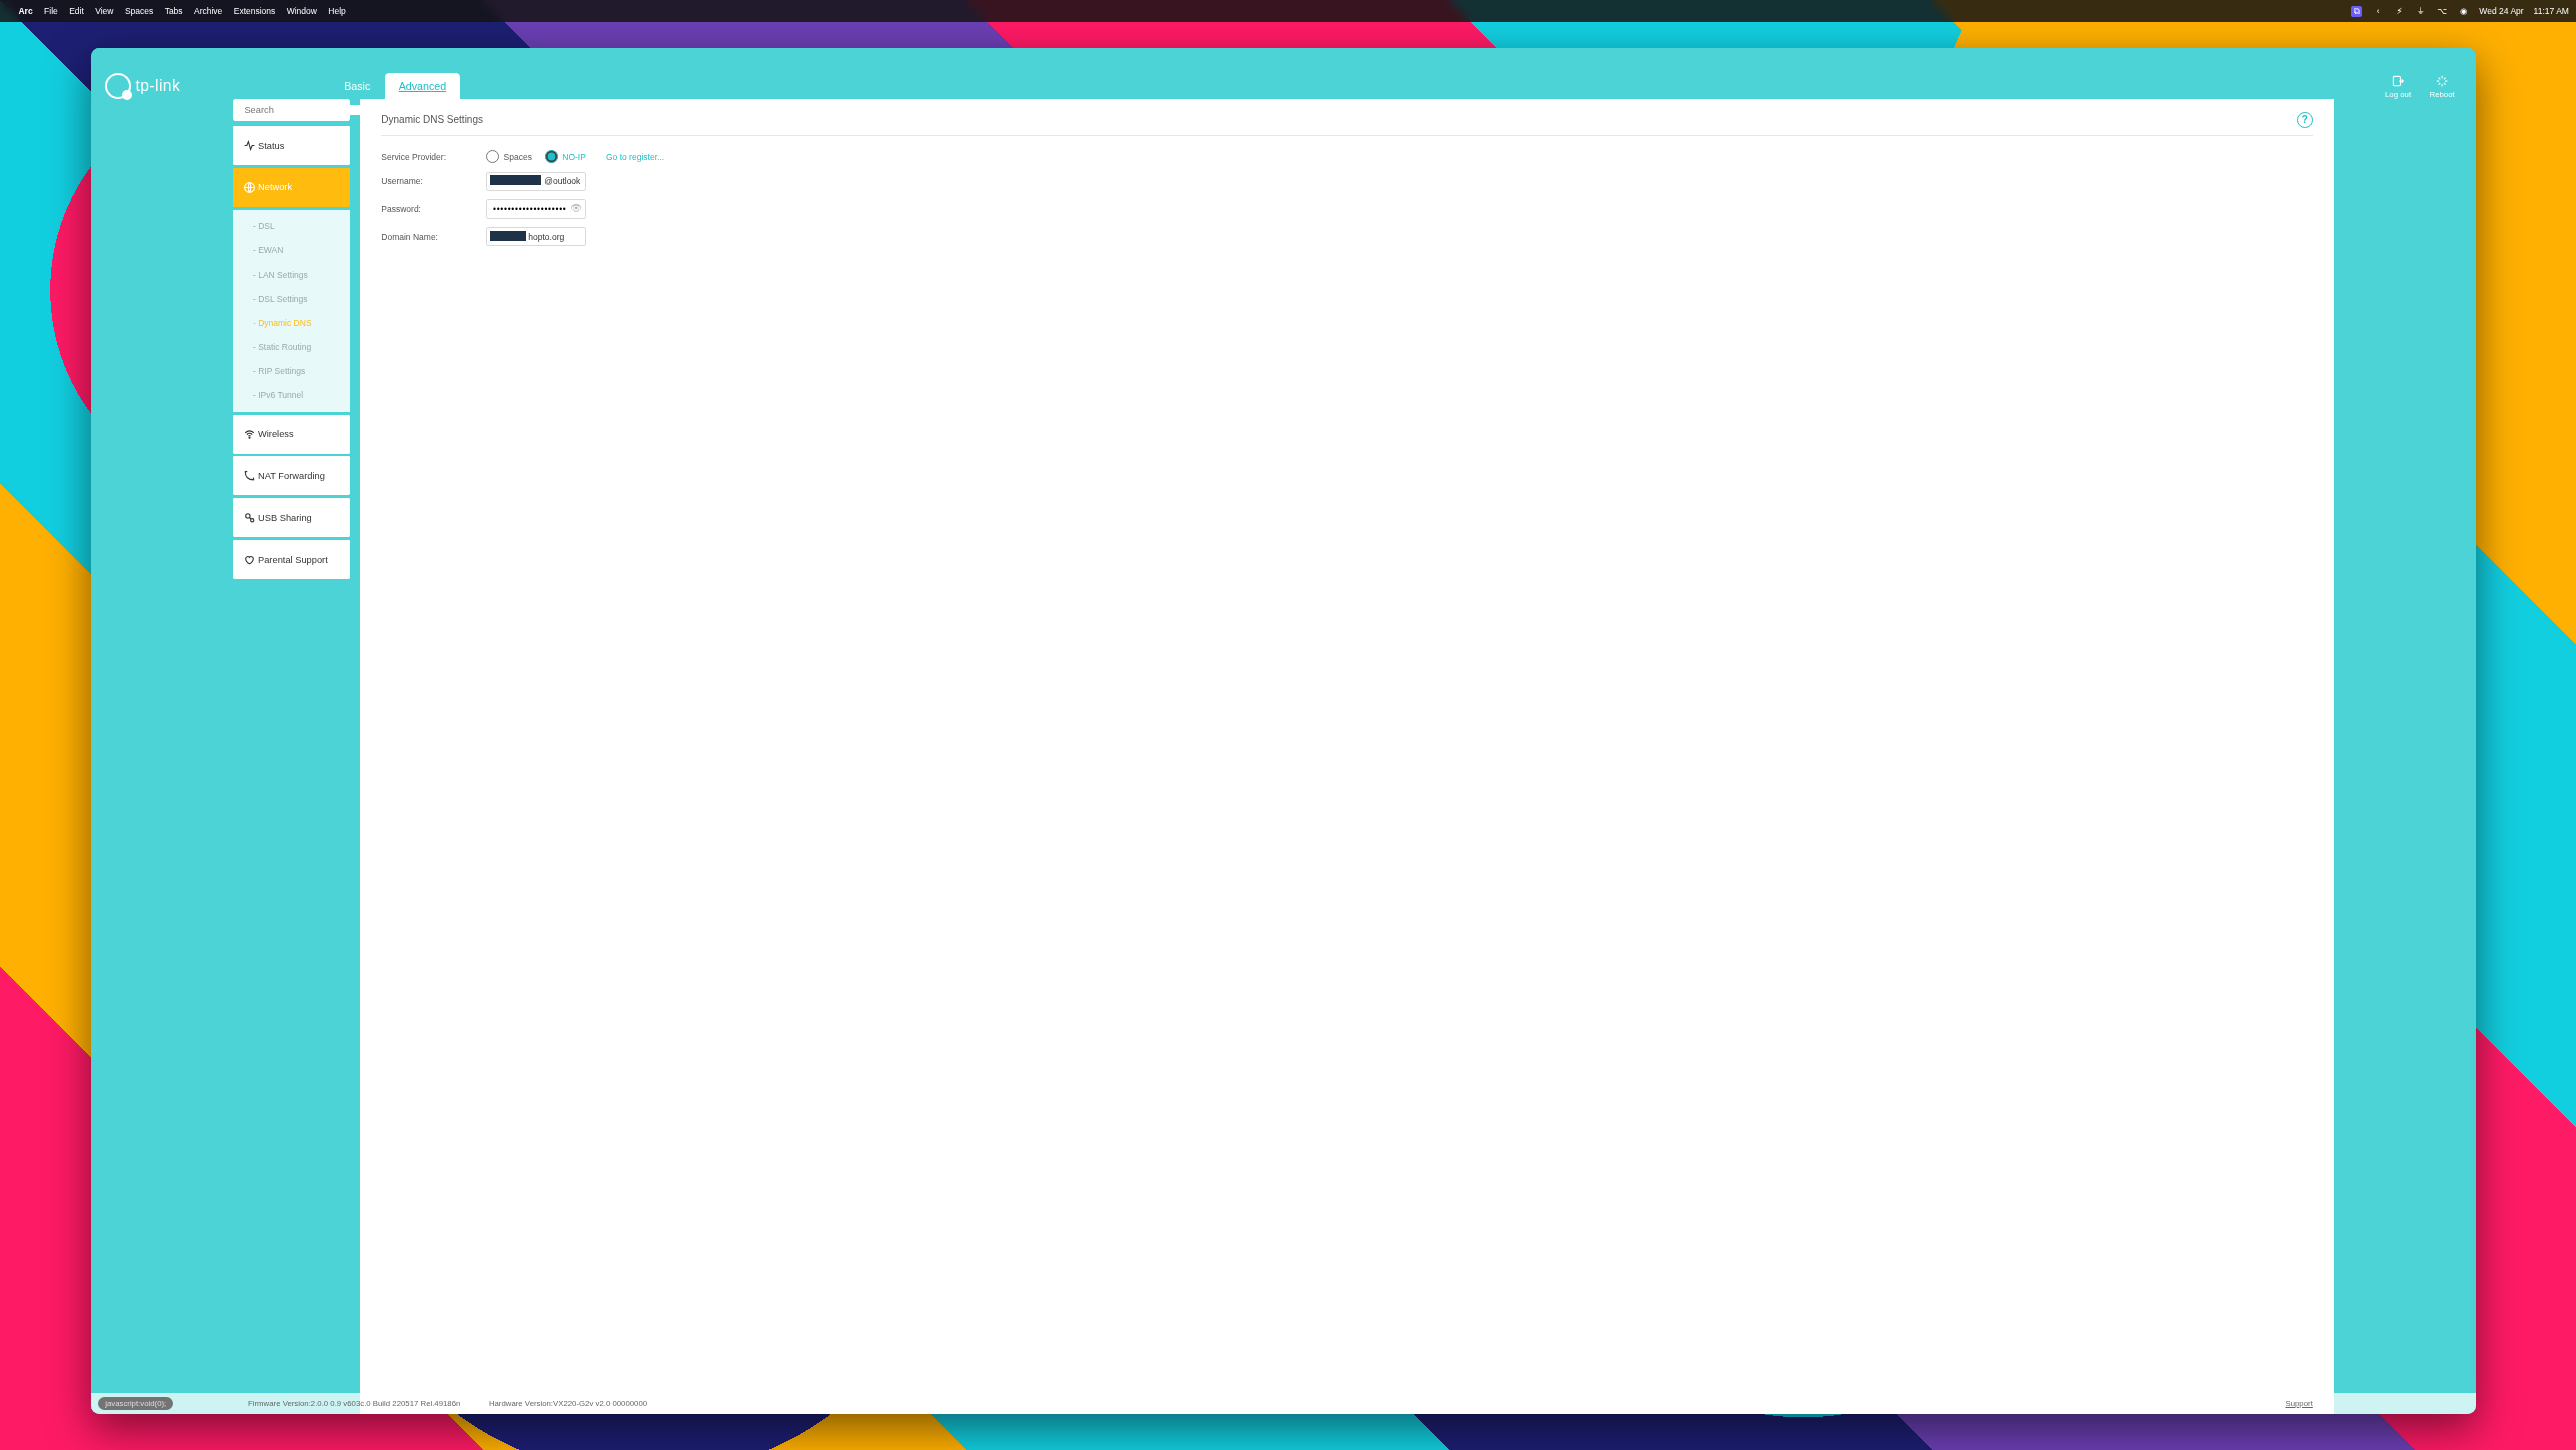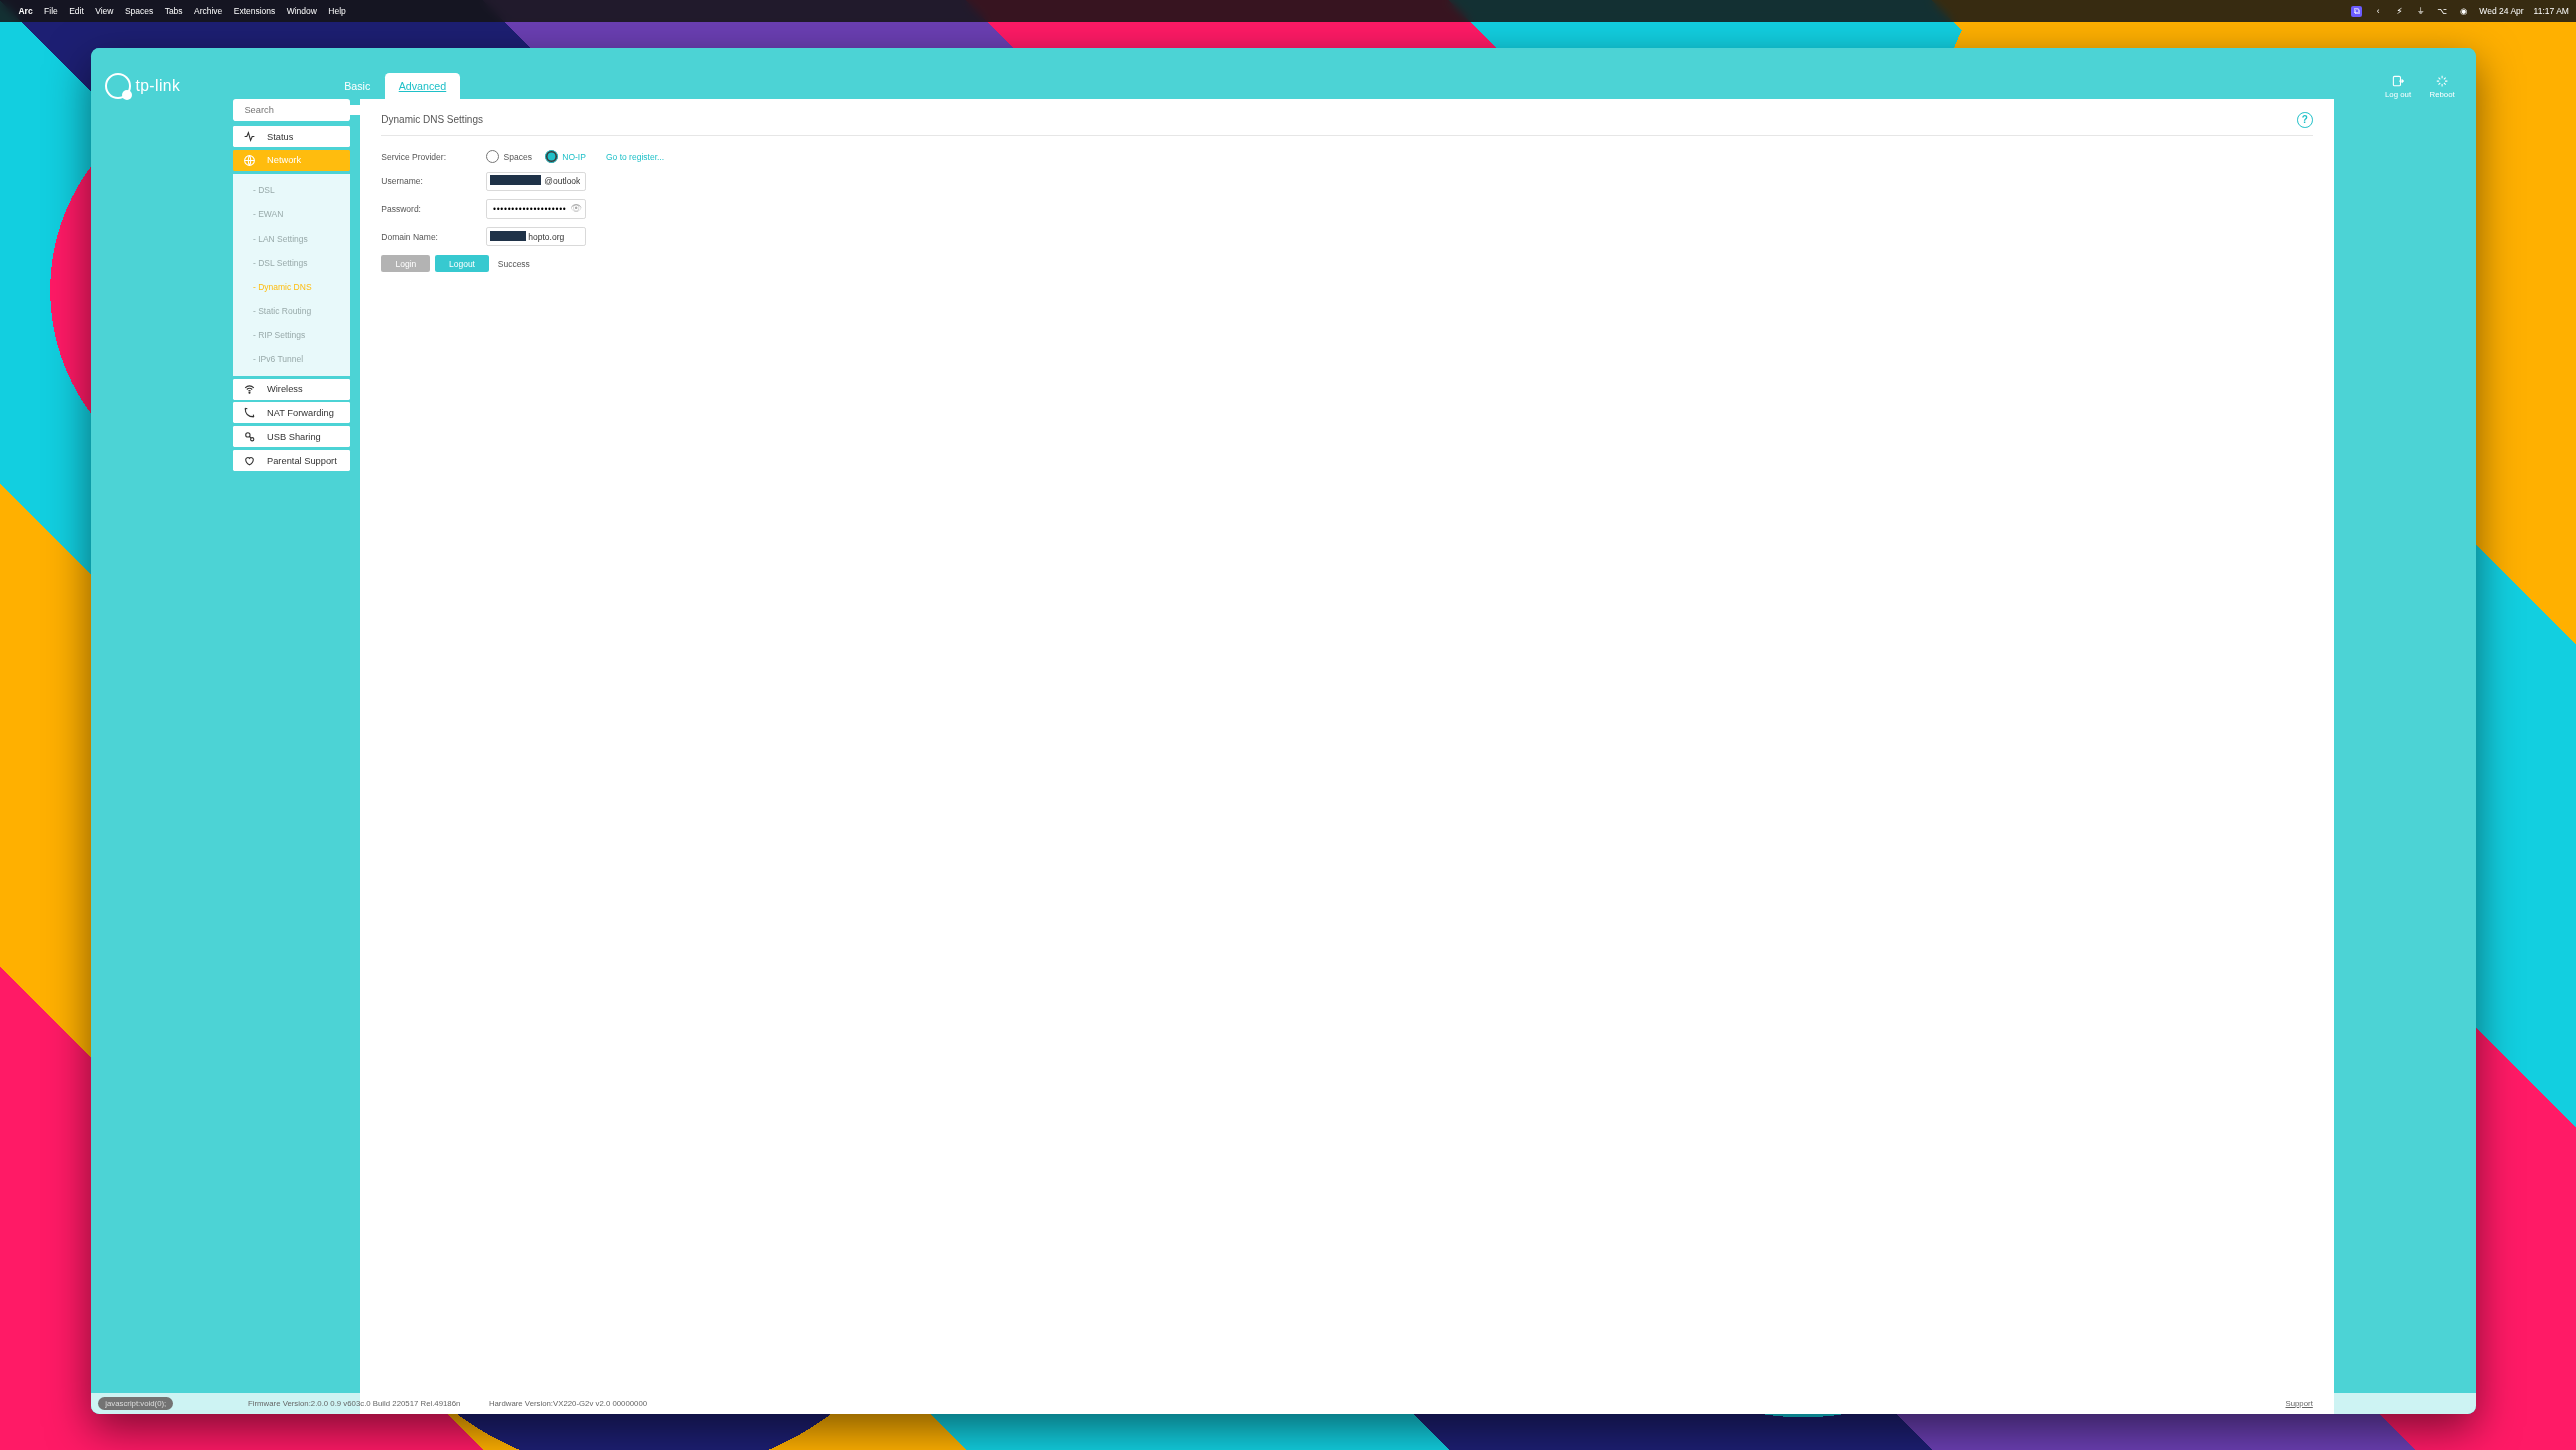--- a/index.html
+++ b/index.html
@@ -41,21 +41,21 @@
   .rt-tab.active{background:#fff;color:#1ec0c8;text-decoration:underline;}
   .rt-actions{margin-left:auto;display:flex;gap:18.5px;padding-right:21.3px;color:#fff;font-size:7.8px;align-items:center;}
   .rt-action{display:flex;flex-direction:column;align-items:center;gap:1.4px;cursor:pointer;}
   .rt-action svg{width:14.2px;height:14.2px;fill:none;stroke:#fff;stroke-width:1.8;}
 
   .rt-body{flex:1;display:flex;gap:10px;padding:0 0 0 0;overflow:hidden;}
   .rt-side{width:117px;padding:0 0 0 0;margin-left:142px;display:flex;flex-direction:column;gap:2.8px;}
   .rt-search{background:#fff;border-radius:2.8px;padding:4.3px 7.1px;display:flex;align-items:center;gap:4.3px;margin:0 0 2.8px 0;}
   .rt-search svg{width:13px;height:13px;stroke:#1ec0c8;fill:none;stroke-width:2;}
   .rt-search input{border:none;outline:none;font-size:9.3px;flex:1;color:#888;}
-  .nav-item{background:#fff;border-radius:1.4px;padding:4px 10px;display:flex;align-items:center;gap:11px;
+  .nav-item{background:#fff;border-radius:1.4px;padding:13px 10px;display:flex;align-items:center;gap:2px;
     font-size:9.3px;color:#333;cursor:pointer;}
   .nav-item.active{background:#ffbc0e;color:#fff;}
   .nav-item svg{width:13px;height:13px;}
   .sub-list{background:#e8f9fa;padding:4.3px 0;}
   .sub-item{padding:7.1px 7.1px 7.1px 20px;font-size:8.5px;color:#9aa;cursor:pointer;}
   .sub-item.active{color:#ffbc0e;}
 
   .rt-content{flex:1;background:#fff;border-radius:0;padding:13px 21.3px 21.3px;min-width:0;
     display:flex;flex-direction:column;overflow:auto;margin-right:142px;}
   .panel-head{display:flex;align-items:center;border-bottom:0.7px solid #e6e6e6;padding-bottom:7.1px;margin-bottom:10px;}
@@ -244,25 +244,20 @@
               <input class="tinput" type="password" style="letter-spacing: 0.7px;" value="••••••••••••••••••••">
               <span class="eye">👁</span>
             </span>
           </div>
 
           <div class="form-row">
             <span class="flabel">Domain Name:</span>
             <input class="tinput redact" style="background: linear-gradient(rgb(31, 50, 72), rgb(31, 50, 72)) 2.8px 2.8px / 36px 10px no-repeat rgb(255, 255, 255); padding-left: 41px;" value="hopto.org">
           </div>
 
-          <div class="btn-row">
-            <button class="btn grey">Login</button>
-            <button class="btn teal">Logout</button>
-            <span class="status-text">Success</span>
-          </div>
 
         </div>
       </div>
 
       <div class="rt-footer">
         <span>Firmware Version:2.0.0 0.9 v603c.0 Build 220517 Rel.49186n</span>
         <span>Hardware Version:VX220-G2v v2.0 00000000</span>
         <span class="support">Support</span>
       </div>
 

